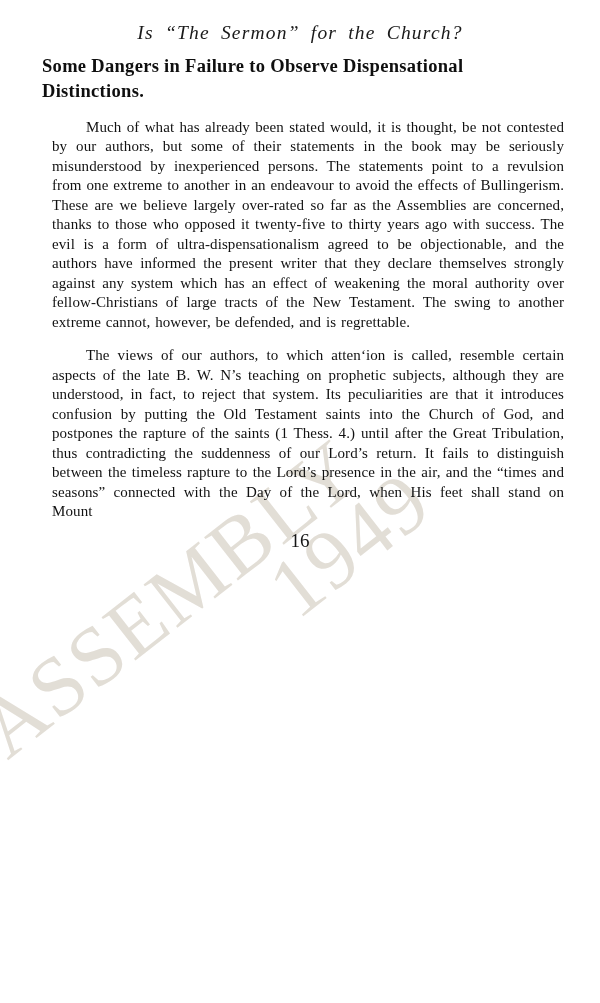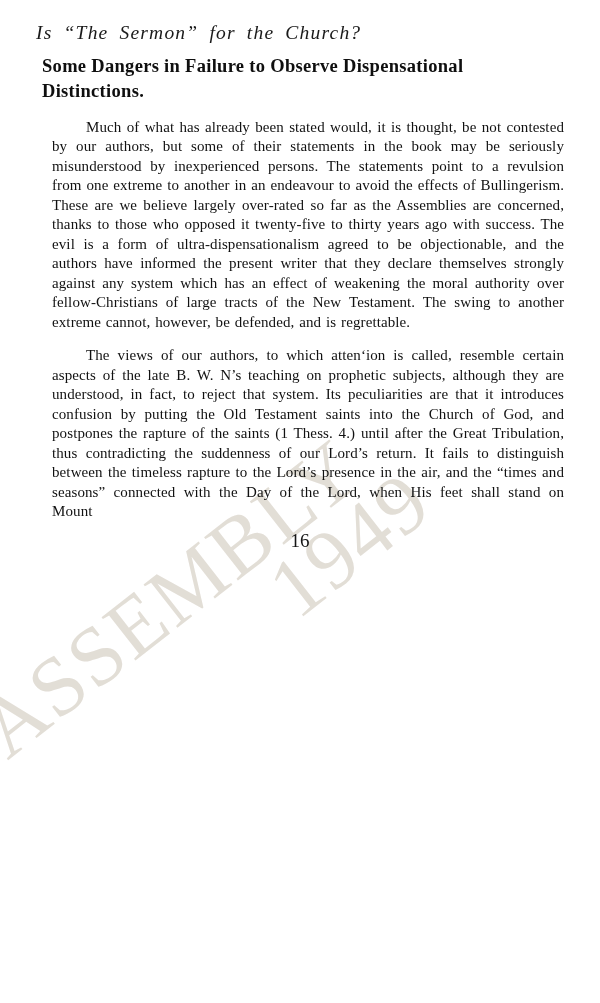--- a/index.html
+++ b/index.html
@@ -42,20 +42,21 @@
 
   .page {
     position: relative;
     z-index: 1;
     padding: 22px 36px 0 36px;
     box-sizing: border-box;
     width: 600px;
   }
 
   .running-head {
+    text-align: center;
     font-style: italic;
     font-size: 19.5px;
     letter-spacing: 1.2px;
     word-spacing: 5px;
     margin: 0 0 6px 0;
     color: #1a1a1a;
   }
 
   .section-title {
     text-align: left;

